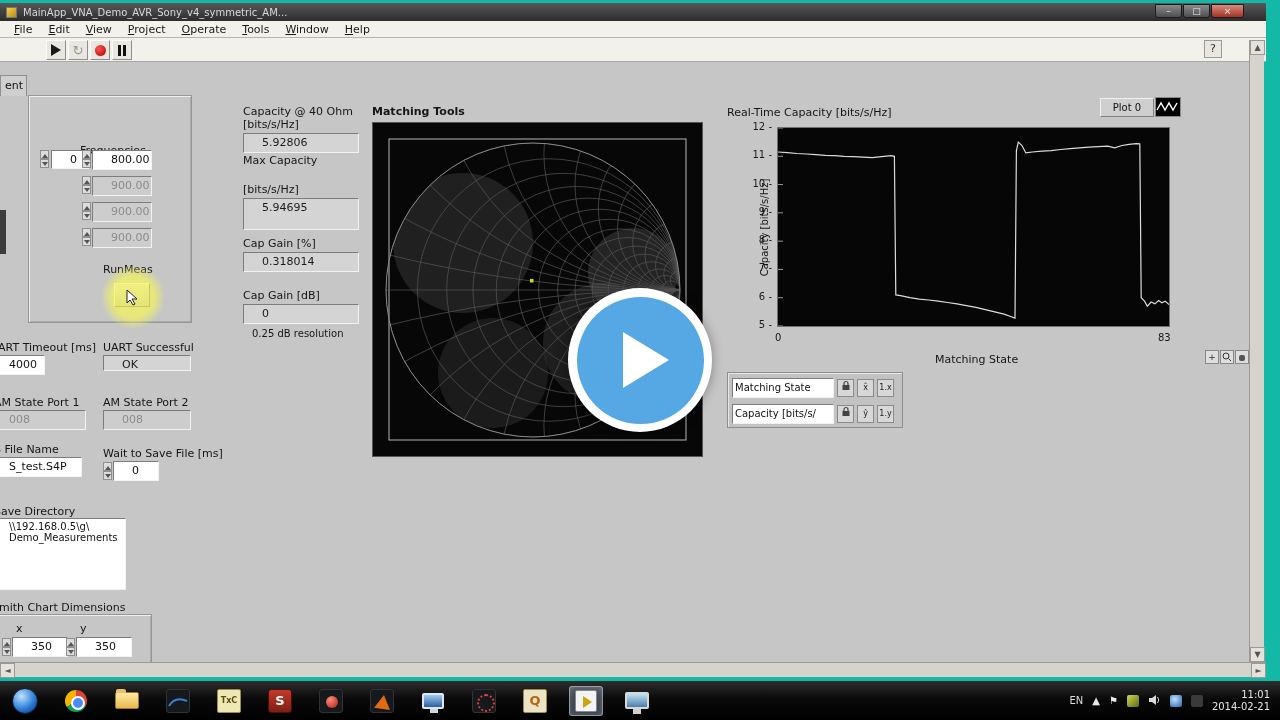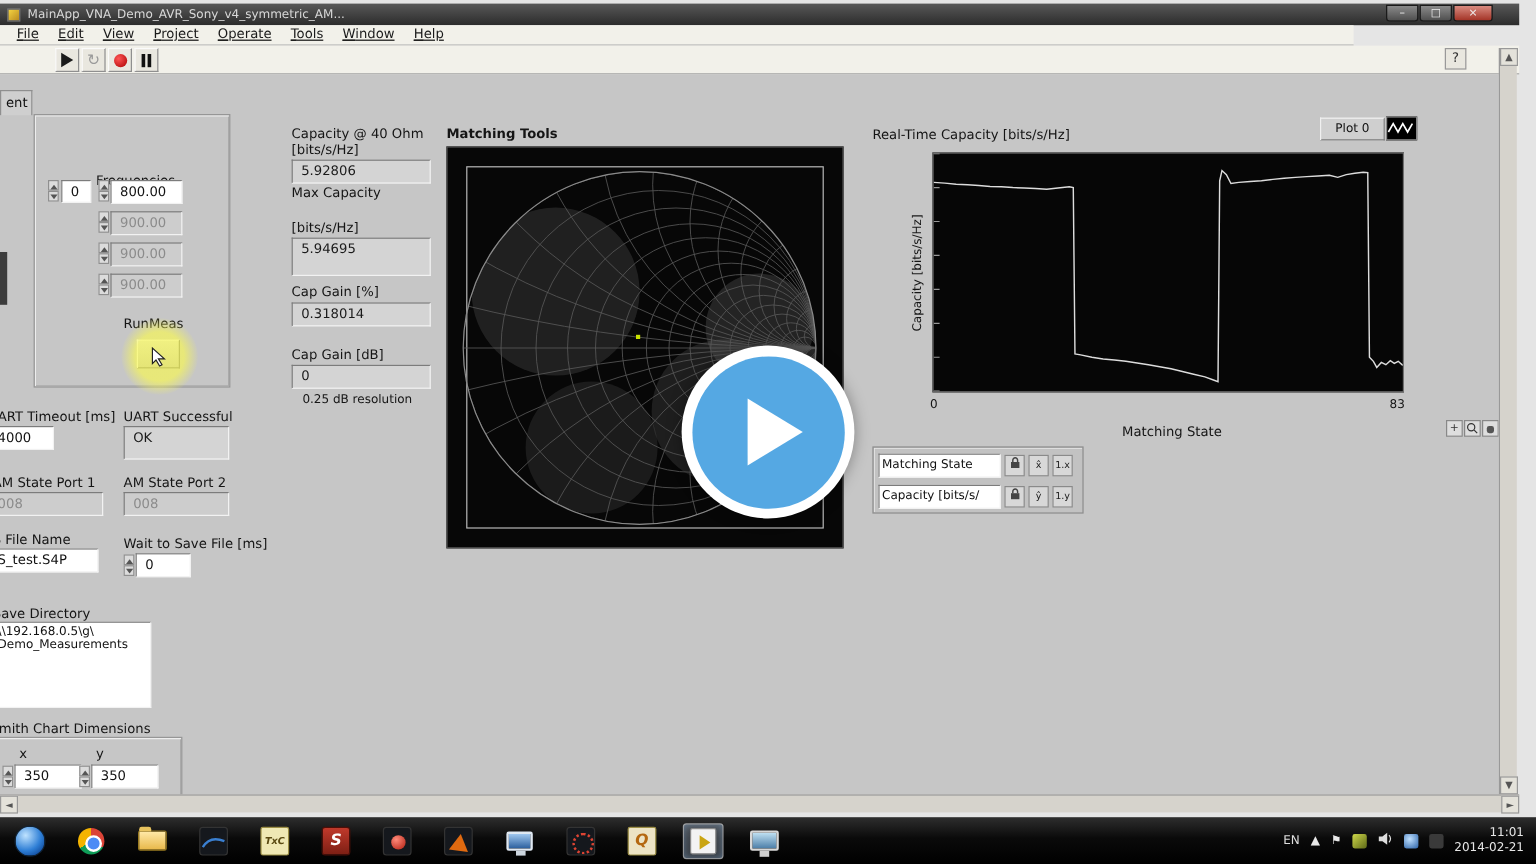--- a/index.html
+++ b/index.html
@@ -1,32 +1,32 @@
 <!DOCTYPE html>
 <html><head>
 <meta charset="utf-8">
 <style>
   * { margin:0; padding:0; box-sizing:border-box; }
   html,body { background:#000; }
-  .screen { position:relative; width:1280px; height:720px; background:#e5e5e5; overflow:hidden;
+  .screen { position:relative; width:1280px; height:720px; background:#14b8a6; overflow:hidden;
             font-family:"DejaVu Sans","Liberation Sans",sans-serif; font-size:11px; color:#111; }
 
   
   .titlebar { position:absolute; left:0; top:3px; width:1266px; height:18px;
               background:linear-gradient(#585858,#2c2c2c); display:flex; align-items:center;
               color:#d8d8d8; font-size:10px; }
   .lv-appicon { width:11px; height:11px; margin:0 6px 0 6px; background:linear-gradient(135deg,#f5d442,#b98a1f);
                 border:1px solid #777; }
   .win-btns { position:absolute; right:22px; top:1px; display:flex; }
   .win-btn { width:27px; height:14px; margin-left:1px; border:1px solid #1a1a1a; border-radius:0 0 3px 3px;
              background:linear-gradient(#8a8a8a,#4f4f4f); color:#eee; font-size:9px; line-height:12px; text-align:center; }
   .win-btn.close { background:linear-gradient(#d98b80,#a33326); width:33px; }
 
-  .menubar { position:absolute; left:0; top:21px; width:1128px; height:17px; background:#f2f1ea;
-             border-bottom:1px solid #b5b5b5; display:flex; align-items:flex-start; padding-left:6px;text-decoration:underline; }
+  .menubar { position:absolute; left:0; top:21px; width:1266px; height:17px; background:#f2f1ea;
+             border-bottom:1px solid #b5b5b5; display:flex; align-items:flex-end; padding-left:6px; }
   .menu-item { display:inline-block; padding:1px 8px; color:#1a1a1a; }
   .menu-item::first-letter { text-decoration:underline; }
 
   .lv-toolbar { position:absolute; left:0; top:38px; width:1266px; height:24px; background:#f2f1ea;
                 border-bottom:1px solid #a8a8a8; }
   .tb-btn { position:absolute; top:2px; width:20px; height:20px; background:#e9e7df;
             border:1px solid; border-color:#fbfbfb #8f8f8f #8f8f8f #fbfbfb; display:flex;
             align-items:center; justify-content:center; }
   .run-arrow { width:0; height:0; border-left:10px solid #1a1a1a; border-top:6px solid transparent;
                border-bottom:6px solid transparent; }
@@ -34,21 +34,21 @@
   .abort-dot { width:11px; height:11px; border-radius:50%; background:radial-gradient(circle at 35% 35%,#f55,#a00); }
   .pause-bars { display:flex; gap:2px; }
   .pause-bars i { display:block; width:3px; height:11px; background:#111; }
   .help-btn { position:absolute; right:44px; top:2px; width:18px; height:18px; background:#e9e7df;
               border:1px solid #999; text-align:center; line-height:16px; color:#333; }
 
   
   .panel { position:absolute; left:0; top:62px; width:1249px; height:600px; background:#c6c6c6; overflow:hidden; }
   .lbl { position:absolute; color:#151515; white-space:nowrap; }
   .box { position:absolute; border:1px solid; border-color:#7c7c7c #f2f2f2 #f2f2f2 #7c7c7c;
-         background:#fff; padding:2px 7px; white-space:nowrap; overflow:hidden; }
+         background:#fff; padding:2px 18px; white-space:nowrap; overflow:hidden; }
   .box.dim { background:#cdcdcd; color:#8b8b8b; }
   .box.ind { background:#d4d4d4; color:#1a1a1a; }
   .spin { position:absolute; width:9px; height:18px; display:flex; flex-direction:column; }
   .spin i { flex:1; background:#dcdcdc; border:1px solid #8f8f8f; position:relative; }
   .spin i::after { content:""; position:absolute; left:1px; top:2px; border:3px solid transparent; }
   .spin i.up::after { border-bottom:4px solid #555; top:0px; }
   .spin i.dn::after { border-top:4px solid #555; }
   .groupbox { position:absolute; border:1px solid #969696; box-shadow:1px 1px 0 #ededed inset, -1px -1px 0 #aaa inset; }
   .tab { position:absolute; left:0; top:13px; width:27px; height:21px; background:#cfcfcf;
          border:1px solid #8f8f8f; border-bottom:none; padding:3px 2px 0 4px; }
@@ -92,21 +92,21 @@
   .play-overlay { position:absolute; left:568px; top:288px; width:144px; height:144px; border-radius:50%;
                   background:#fff; display:flex; align-items:center; justify-content:center;
                   box-shadow:0 0 12px rgba(0,0,0,.35); }
   .play-inner { width:127px; height:127px; border-radius:50%; display:flex; align-items:center; justify-content:center; }
   .play-tri { width:0; height:0; border-left:46px solid #fff; border-top:28px solid transparent;
               border-bottom:28px solid transparent; margin-left:12px; }
 
   
   .taskbar { position:absolute; left:0; top:681px; width:1280px; height:39px;
              background:linear-gradient(#2e2e2e,#0a0a0a 45%,#000); display:flex; align-items:center; }
-  .tb-icons { display:flex; align-items:flex-start; gap:17px; margin-left:8px;font-style:italic; }
+  .tb-icons { display:flex; align-items:flex-start; gap:17px; margin-left:8px; }
   .task-tile { width:34px; height:30px; display:flex; align-items:center; justify-content:center; border-radius:3px; }
   .task-tile.active { background:rgba(200,220,240,.28); border:1px solid rgba(255,255,255,.45);
                       box-shadow:0 0 6px rgba(150,200,255,.35) inset; }
   .orb { width:26px; height:26px; border-radius:50%;
          background:radial-gradient(circle at 35% 30%,#bfe3ff,#2f7fd6 55%,#0a3f8f 90%); border:1px solid #123; }
   .ic { display:flex; align-items:center; justify-content:center; font-weight:bold; }
   .chrome { width:22px; height:22px; border-radius:50%;
             background:conic-gradient(#db4437 0 33%, #0f9d58 33% 66%, #f4b400 66% 100%); position:relative; }
   .chrome::after { content:""; position:absolute; left:6px; top:6px; width:10px; height:10px; border-radius:50%;
                    background:#4c8bf5; border:2px solid #fff; }
@@ -228,21 +228,21 @@
     <div class="lbl" style="left:103px;top:201px">RunMeas</div>
     <div class="runmeas-btn"></div>
     <div class="hl-circle"></div>
     <svg style="position:absolute;left:126px;top:227px" width="14" height="18">
       <polygon points="1,1 1,14 4,11 7,16 9,15 6,10 11,10" fill="#fff" stroke="#222" stroke-width="1"></polygon>
     </svg>
 
     <div class="lbl" style="left:-10px;top:279px">UART Timeout [ms]</div>
     <div class="box" style="left:-10px;top:293px;width:55px;height:20px">4000</div>
     <div class="lbl" style="left:103px;top:279px">UART Successful</div>
-    <div class="box ind" style="left:103px;top:293px;width:88px;height:28px">OK</div>
+    <div class="box ind" style="left:103px;top:293px;width:88px;height:16px">OK</div>
 
     <div class="lbl" style="left:-6px;top:334px">AM State Port 1</div>
     <div class="box dim" style="left:-10px;top:348px;width:96px;height:20px">008</div>
     <div class="lbl" style="left:103px;top:334px">AM State Port 2</div>
     <div class="box dim" style="left:103px;top:348px;width:88px;height:20px">008</div>
 
     <div class="lbl" style="left:-6px;top:381px">S File Name</div>
     <div class="box" style="left:-10px;top:395px;width:92px;height:20px">S_test.S4P</div>
     <div class="lbl" style="left:103px;top:385px">Wait to Save File [ms]</div>
     <div class="spin" style="left:103px;top:400px">
@@ -363,20 +363,30 @@
           <line x1="0" y1="0" x2="5" y2="0" stroke="#999"></line>
           <line x1="0" y1="28.285714285714285" x2="5" y2="28.285714285714285" stroke="#999"></line>
           <line x1="0" y1="56.57142857142857" x2="5" y2="56.57142857142857" stroke="#999"></line>
           <line x1="0" y1="84.85714285714285" x2="5" y2="84.85714285714285" stroke="#999"></line>
           <line x1="0" y1="113.14285714285714" x2="5" y2="113.14285714285714" stroke="#999"></line>
           <line x1="0" y1="141.42857142857144" x2="5" y2="141.42857142857144" stroke="#999"></line>
           <line x1="0" y1="169.7142857142857" x2="5" y2="169.7142857142857" stroke="#999"></line>
           <line x1="0" y1="198" x2="5" y2="198" stroke="#999"></line>
         </svg>
     </div>
+    <div id="cap-yticks" style="position:absolute;left:742px;top:60px;width:30px;height:210px">
+        <div class="ytick" style="top: -1px;">12 -</div>
+        <div class="ytick" style="top: 27.2857px;">11 -</div>
+        <div class="ytick" style="top: 55.5714px;">10 -</div>
+        <div class="ytick" style="top: 83.8571px;">9 -</div>
+        <div class="ytick" style="top: 112.143px;">8 -</div>
+        <div class="ytick" style="top: 140.429px;">7 -</div>
+        <div class="ytick" style="top: 168.714px;">6 -</div>
+        <div class="ytick" style="top: 197px;">5 -</div>
+      </div>
     <div class="lbl" style="left:716px;top:160px;transform:rotate(-90deg);transform-origin:center;font-size:10px">Capacity [bits/s/Hz]</div>
     <div class="lbl" style="left:775px;top:270px;font-size:10px">0</div>
     <div class="lbl" style="left:1158px;top:270px;font-size:10px">83</div>
     <div class="lbl" style="left:935px;top:291px;font-size:11px">Matching State</div>
 
     <div class="palette">
       <div class="pal-btn">+</div>
       <div class="pal-btn">
         <svg width="10" height="10">
             <circle cx="4" cy="4" r="3" fill="none" stroke="#333"></circle>

